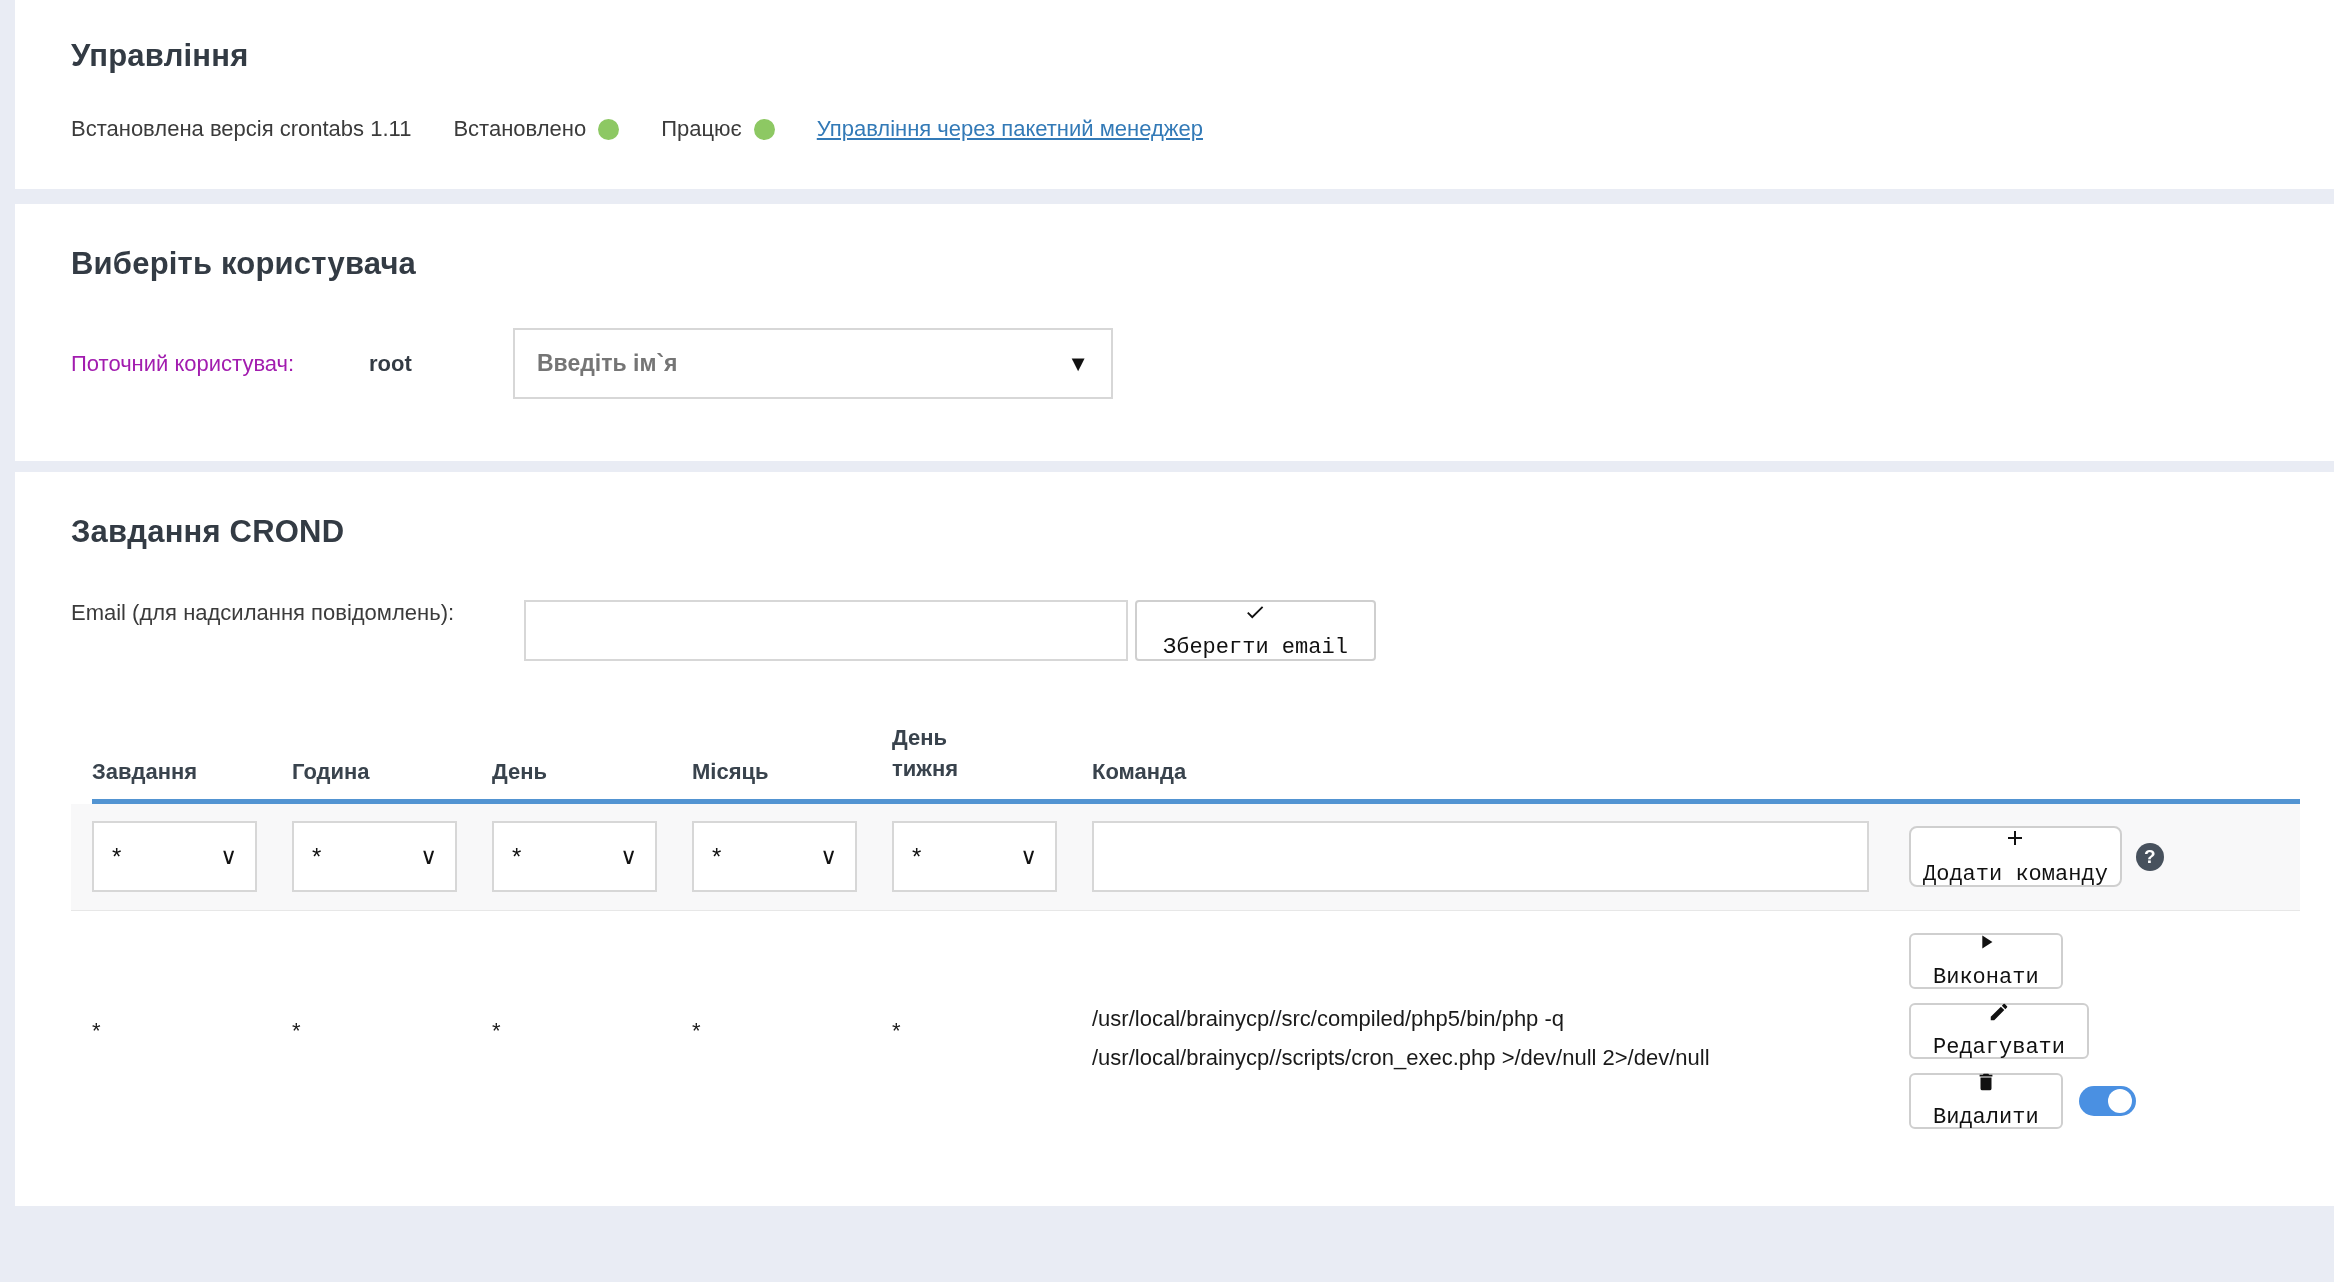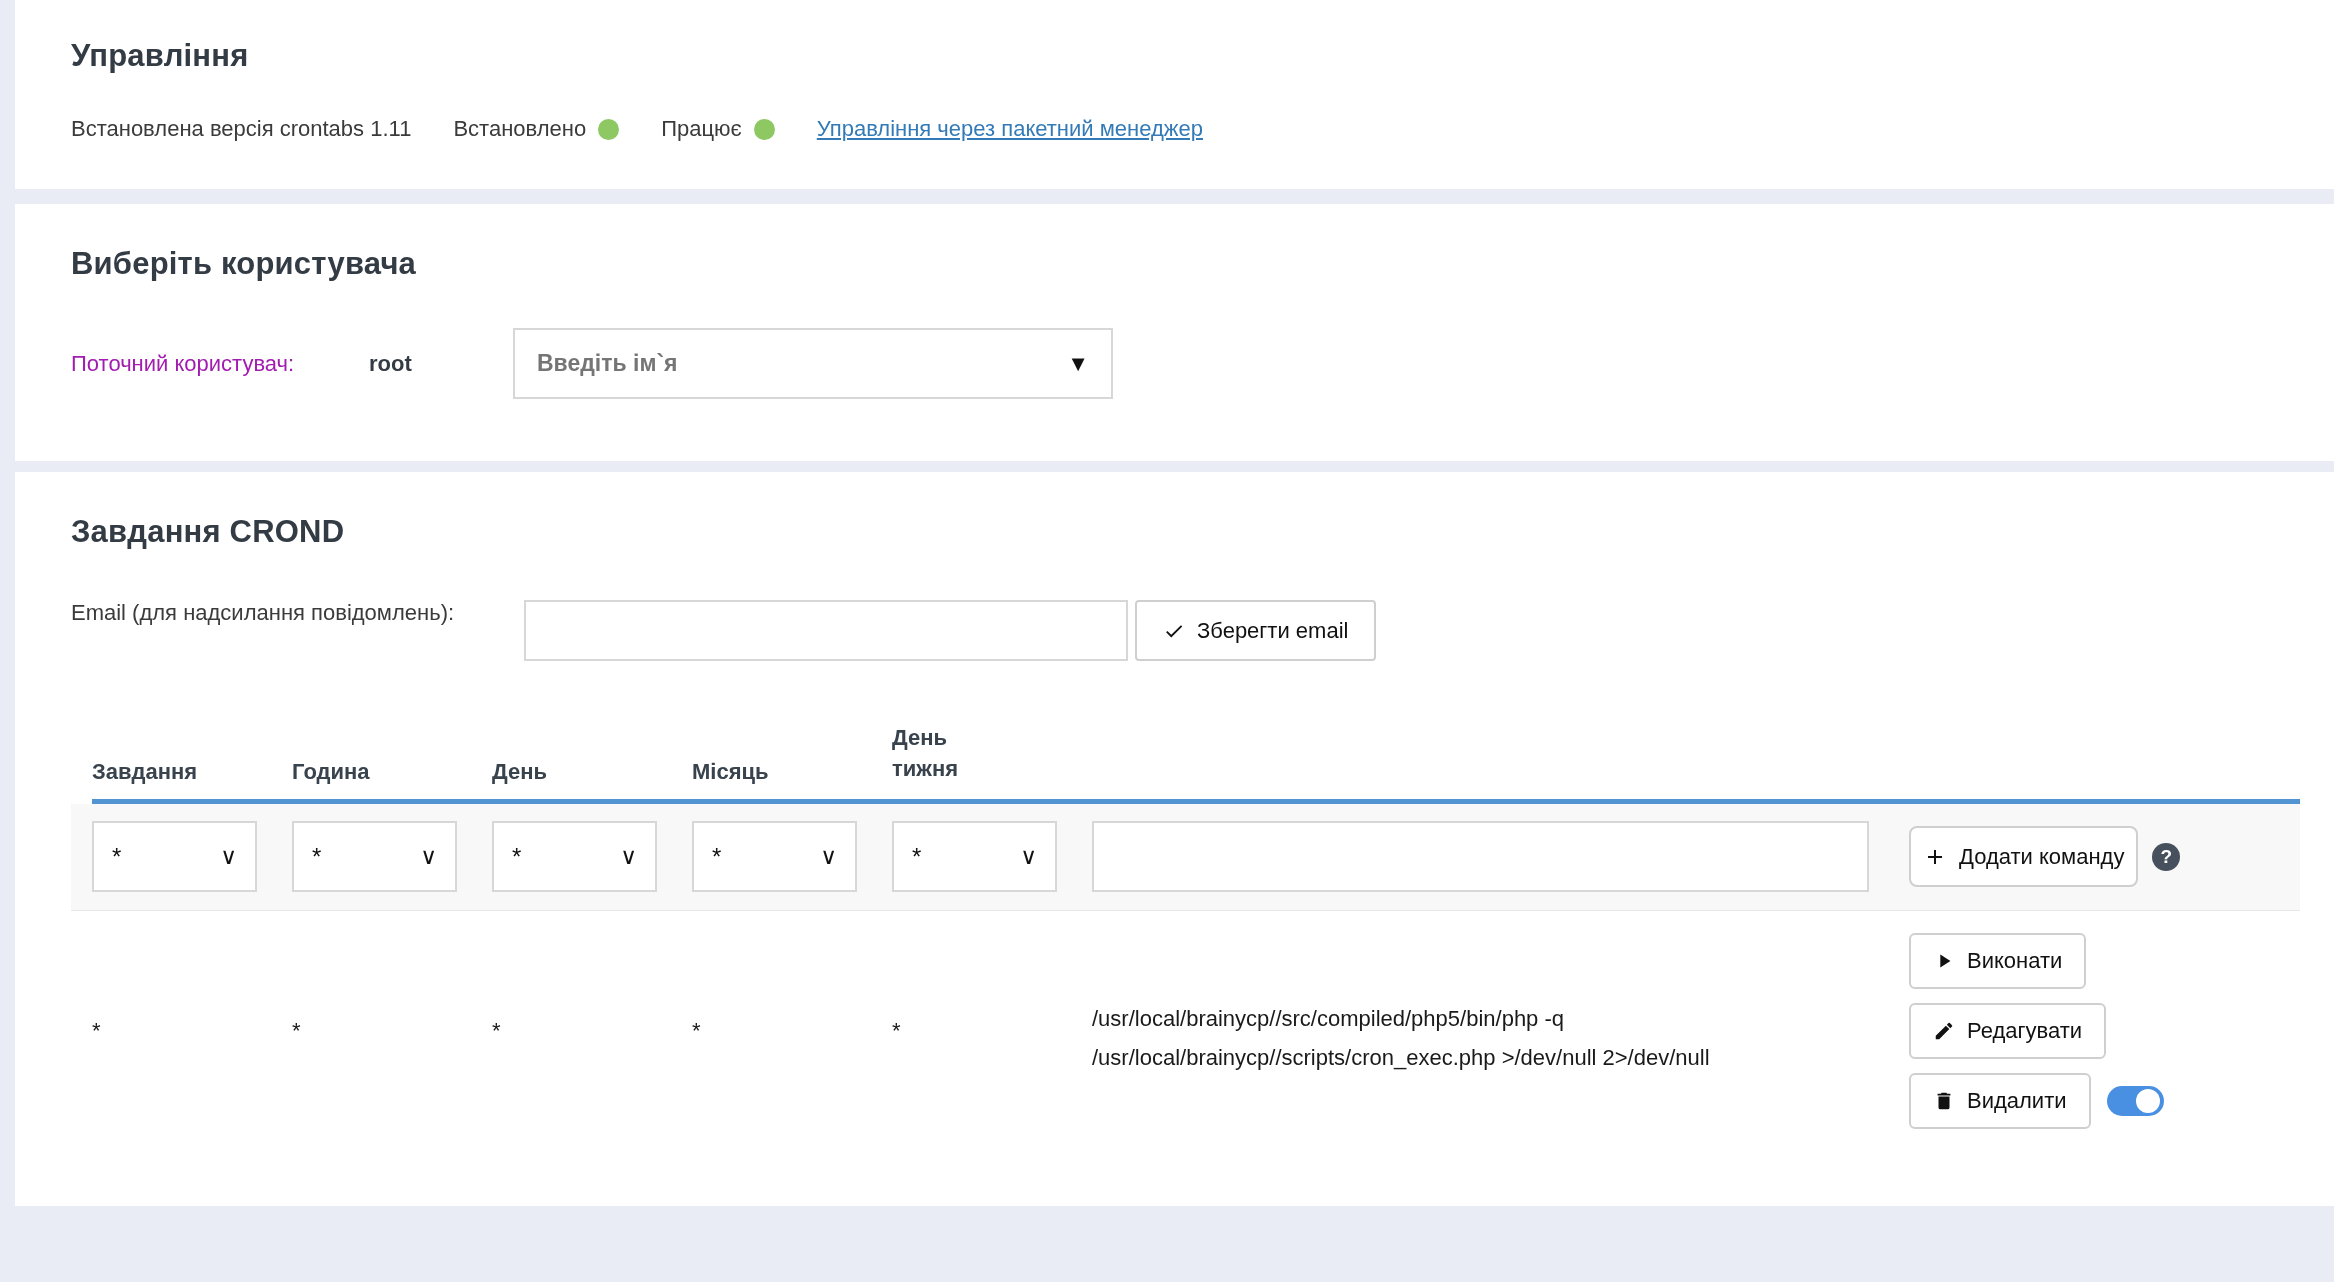--- a/index.html
+++ b/index.html
@@ -80,22 +80,23 @@
     background: #fff;
     border: 2px solid #cfcfcf;
     border-radius: 6px;
     font-size: 22px;
     color: #111;
     display: inline-flex;
     align-items: center;
     justify-content: center;
     gap: 12px;
     cursor: pointer;
-    font-family: Liberation Sans, sans-serif;
+    font-family: Liberation Mono, monospace;
     white-space: nowrap;
+    flex-direction: column;
   }
   .btn svg { flex: 0 0 auto; }
   .btn-save-email { height: 61px; padding: 0 26px; margin-left: 7px; border-radius: 4px; }
 
   
   .cron-table { margin-top: 62px; padding-left: 21px; }
   .cron-header {
     display: flex;
     align-items: flex-end;
     border-bottom: 5px solid #5294d2;
@@ -222,20 +223,21 @@
   </div>
 
   <div class="cron-table">
 
     <div class="cron-header">
       <div class="col-time">Завдання</div>
       <div class="col-time">Година</div>
       <div class="col-time">День</div>
       <div class="col-time">Місяць</div>
       <div class="col-time"><span class="th-wrap">День тижня</span></div>
+      <div class="col-cmd">Команда</div>
       <div class="col-actions"></div>
     </div>
 
     <div class="cron-new-row">
       <div class="col-time">
         <div class="mini-select">
           <span>*</span>
           <span class="caret">∨</span>
         </div>
       </div>

